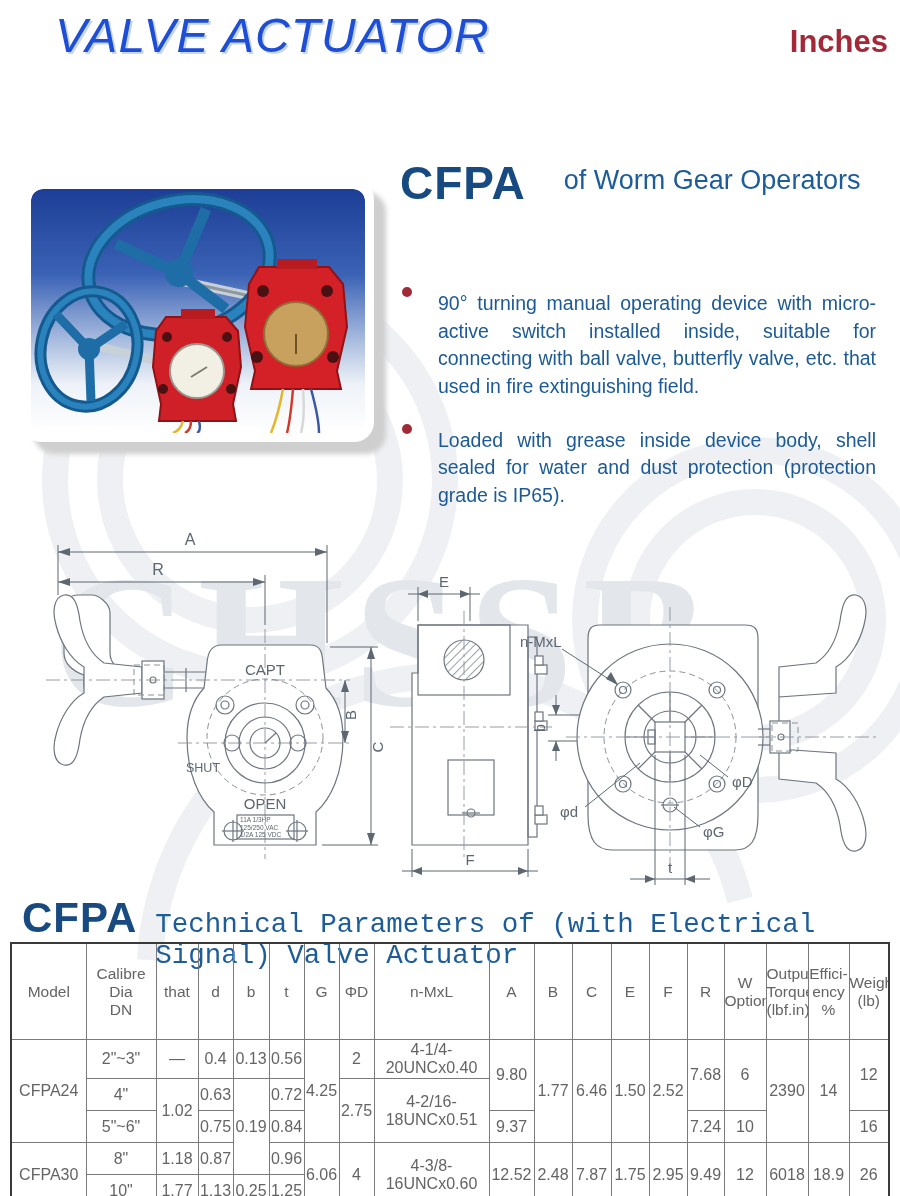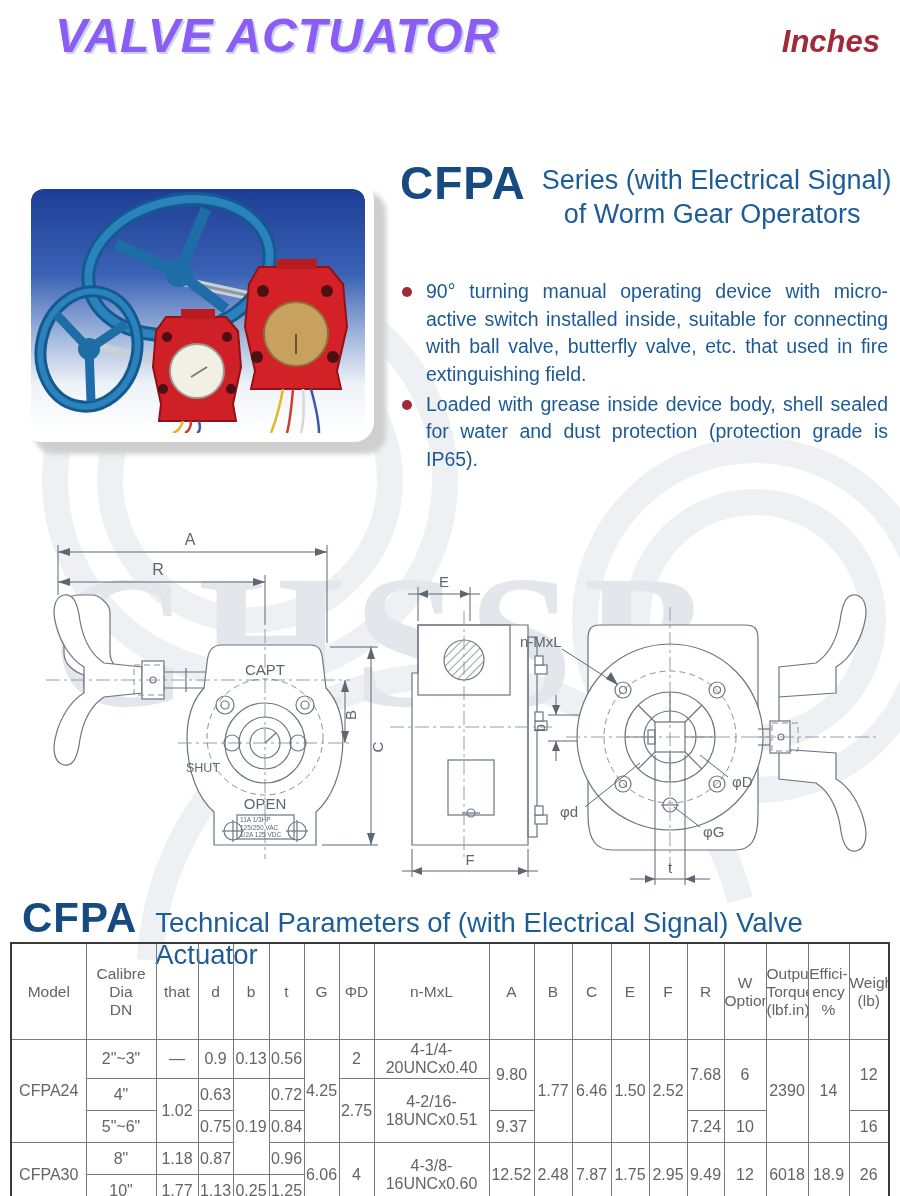--- a/index.html
+++ b/index.html
@@ -8,57 +8,57 @@
 
   
   #wm-arcs{position:absolute;left:0;top:0;z-index:0;}
   .wm-text{position:absolute;left:52px;top:548px;z-index:0;
            font-family:"Liberation Serif", serif;font-weight:bold;
            font-size:188px;line-height:1;letter-spacing:10px;color:#e3e6eb;
            user-select:none;}
 
   
   .main-title{position:absolute;left:55px;top:8px;z-index:3;
-      font-size:48px;font-weight:700;font-style:italic;letter-spacing:1px;
-      color:#8b5cf6;text-shadow:2px 2px 0 #c9d6e6;white-space:nowrap;}
-  .unit-label{position:absolute;right:20px;top:24px;z-index:3;
-      font-size:31px;font-weight:800;font-style:italic;color:#a32838;}
+      font-size:48px;font-weight:400;font-style:italic;letter-spacing:1px;
+      color:#1d4ed8;text-shadow:2px 2px 0 #c9d6e6;white-space:nowrap;}
+  .unit-label{position:absolute;right:12px;top:24px;z-index:3;
+      font-size:31px;font-weight:800;color:#a32838;}
 
   
   .photo-frame{position:absolute;left:22px;top:180px;width:352px;height:262px;z-index:2;
       background:#ffffff;border-radius:20px;padding:9px;box-sizing:border-box;
       box-shadow:12px 12px 5px #cfcfcf;}
   .photo-frame svg{display:block;border-radius:12px;}
 
   
   .series-head{position:absolute;left:400px;top:160px;width:495px;z-index:2;display:flex;}
   .series-code{font-size:46px;font-weight:800;color:#164a80;line-height:1.0;letter-spacing:1px;}
   .series-desc{margin-left:16px;font-size:27px;color:#1c5c99;line-height:1.25;padding-top:4px;}
   .series-desc .l2{padding-left:22px;}
 
   .feature-list{position:absolute;left:400px;top:278px;width:488px;z-index:2;}
   .feature-item{display:flex;margin-bottom:2px;}
   .bullet-dot{flex:0 0 10px;width:10px;height:10px;border-radius:50%;background:#a22a38;
               margin:9px 14px 0 2px;}
-  .feature-text{font-size:19.5px;line-height:1.42;color:#1b5a96;text-align:justify;margin:0;}
+  .feature-text{font-size:19.5px;line-height:1.42;color:#1b5a96;text-align:justify;margin:12px;}
 
   
   #tech-drawing{position:absolute;left:0;top:525px;z-index:1;}
   #tech-drawing text{font-family:"Liberation Sans", sans-serif;fill:#5d6772;}
   .dline{stroke:#6d7580;stroke-width:1.2;fill:none;}
   .dfill{stroke:#6d7580;stroke-width:1.2;fill:#ffffff;}
   .cline{stroke:#8a929c;stroke-width:0.9;fill:none;stroke-dasharray:14 4 3 4;}
   .dash{stroke:#7d8590;stroke-width:0.9;fill:none;stroke-dasharray:6 4;}
   .dim{stroke:#5d6772;stroke-width:1;fill:none;}
   .arr{fill:#5d6772;stroke:none;}
 
   
   .section-heading{position:absolute;left:22px;top:894px;z-index:2;display:flex;align-items:baseline;}
   .section-code{font-size:42px;font-weight:800;color:#164a80;letter-spacing:1px;}
-  .section-title{font-size:27.5px;color:#1c5c99;margin-left:18px;}
+  .section-title{font-size:27.5px;color:#1c5c99;margin-left:18px;font-family:Liberation Mono, monospace;}
 
   table.params{position:absolute;left:10px;top:942px;width:878px;z-index:2;
       border-collapse:collapse;table-layout:fixed;background:transparent;}
   table.params th, table.params td{
       border:1px solid #7a7a7a;color:#646464;text-align:center;vertical-align:middle;
       padding:1px 0;font-weight:normal;overflow:hidden;}
   table.params{border:2px solid #3a3a3a;}
   table.params th{font-size:15.5px;white-space:pre-line;height:93px;}
   table.params td{font-size:16px;height:29px;}
   td.small-txt{font-size:14.5px;}
@@ -143,21 +143,20 @@
         <path d="M262,200 C260,224 258,236 256,244" stroke="#cf3a2a"></path>
         <path d="M272,200 C274,224 272,236 270,244" stroke="#d8d8d8"></path>
         <path d="M280,200 C286,222 288,234 288,244" stroke="#3a58a8"></path>
       </g>
     </svg>
   </div>
 
   <div class="series-head">
     <div class="series-code">CFPA</div>
     <div class="series-desc">
-      <div class="l1">Series (with Electrical Signal)</div>
       <div class="l2">of Worm Gear Operators</div>
     </div>
   </div>
 
   <div class="feature-list">
     <div class="feature-item">
       <span class="bullet-dot"></span>
       <p class="feature-text">90° turning manual operating device with micro-active switch installed inside, suitable for connecting with ball valve, butterfly valve, etc. that used in fire extinguishing field.</p>
     </div>
     <div class="feature-item">
@@ -413,21 +412,21 @@
 %</th>
         <th>Weight
 (lb)</th>
       </tr>
     </thead>
     <tbody>
       <tr>
         <td rowspan="3">CFPA24</td>
         <td>2"~3"</td>
         <td>—</td>
-        <td>0.9</td>
+        <td>0.4</td>
         <td>0.13</td>
         <td>0.56</td>
         <td rowspan="3">4.25</td>
         <td>2</td>
         <td class="small-txt">4-1/4-20UNCx0.40</td>
         <td rowspan="2">9.80</td>
         <td rowspan="3">1.77</td>
         <td rowspan="3">6.46</td>
         <td rowspan="3">1.50</td>
         <td rowspan="3">2.52</td>

